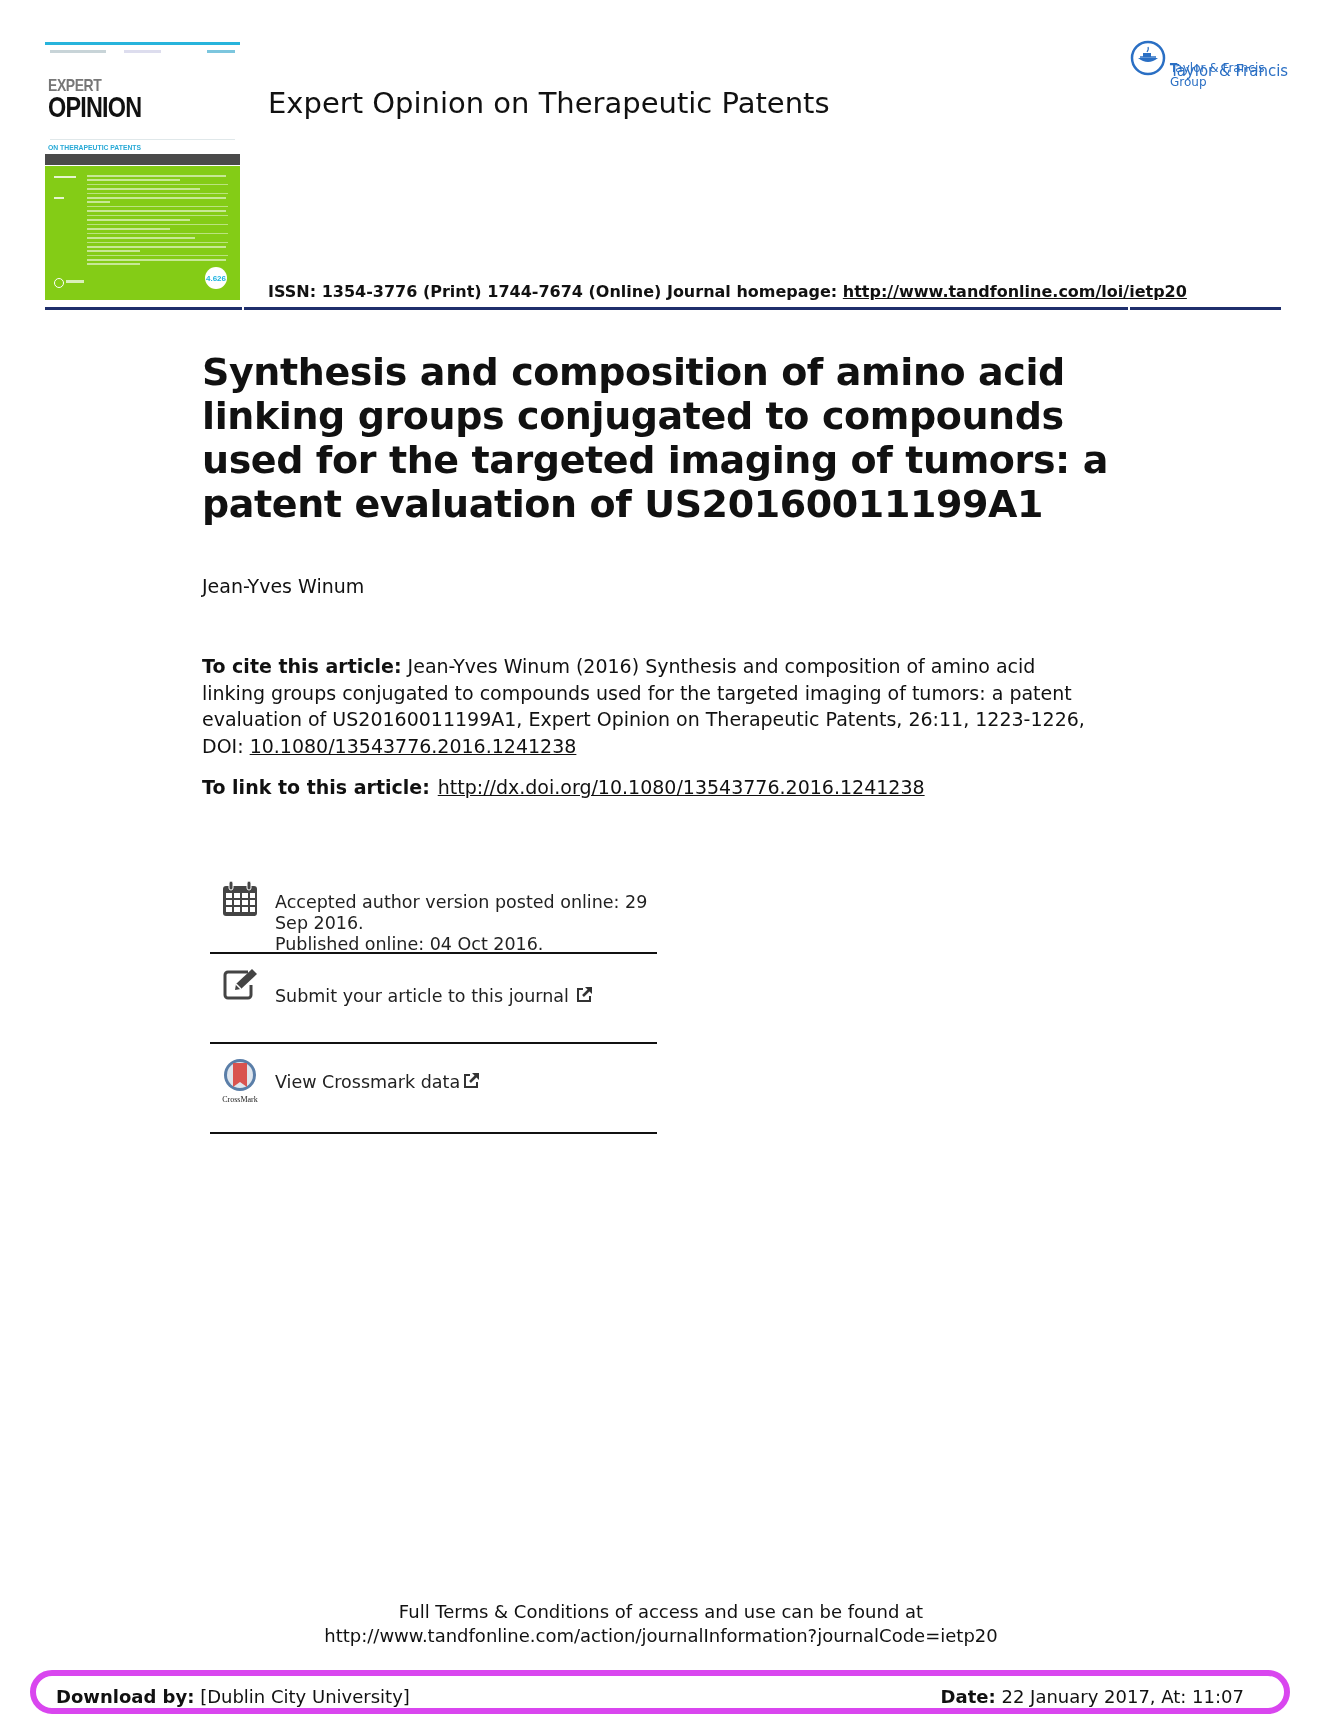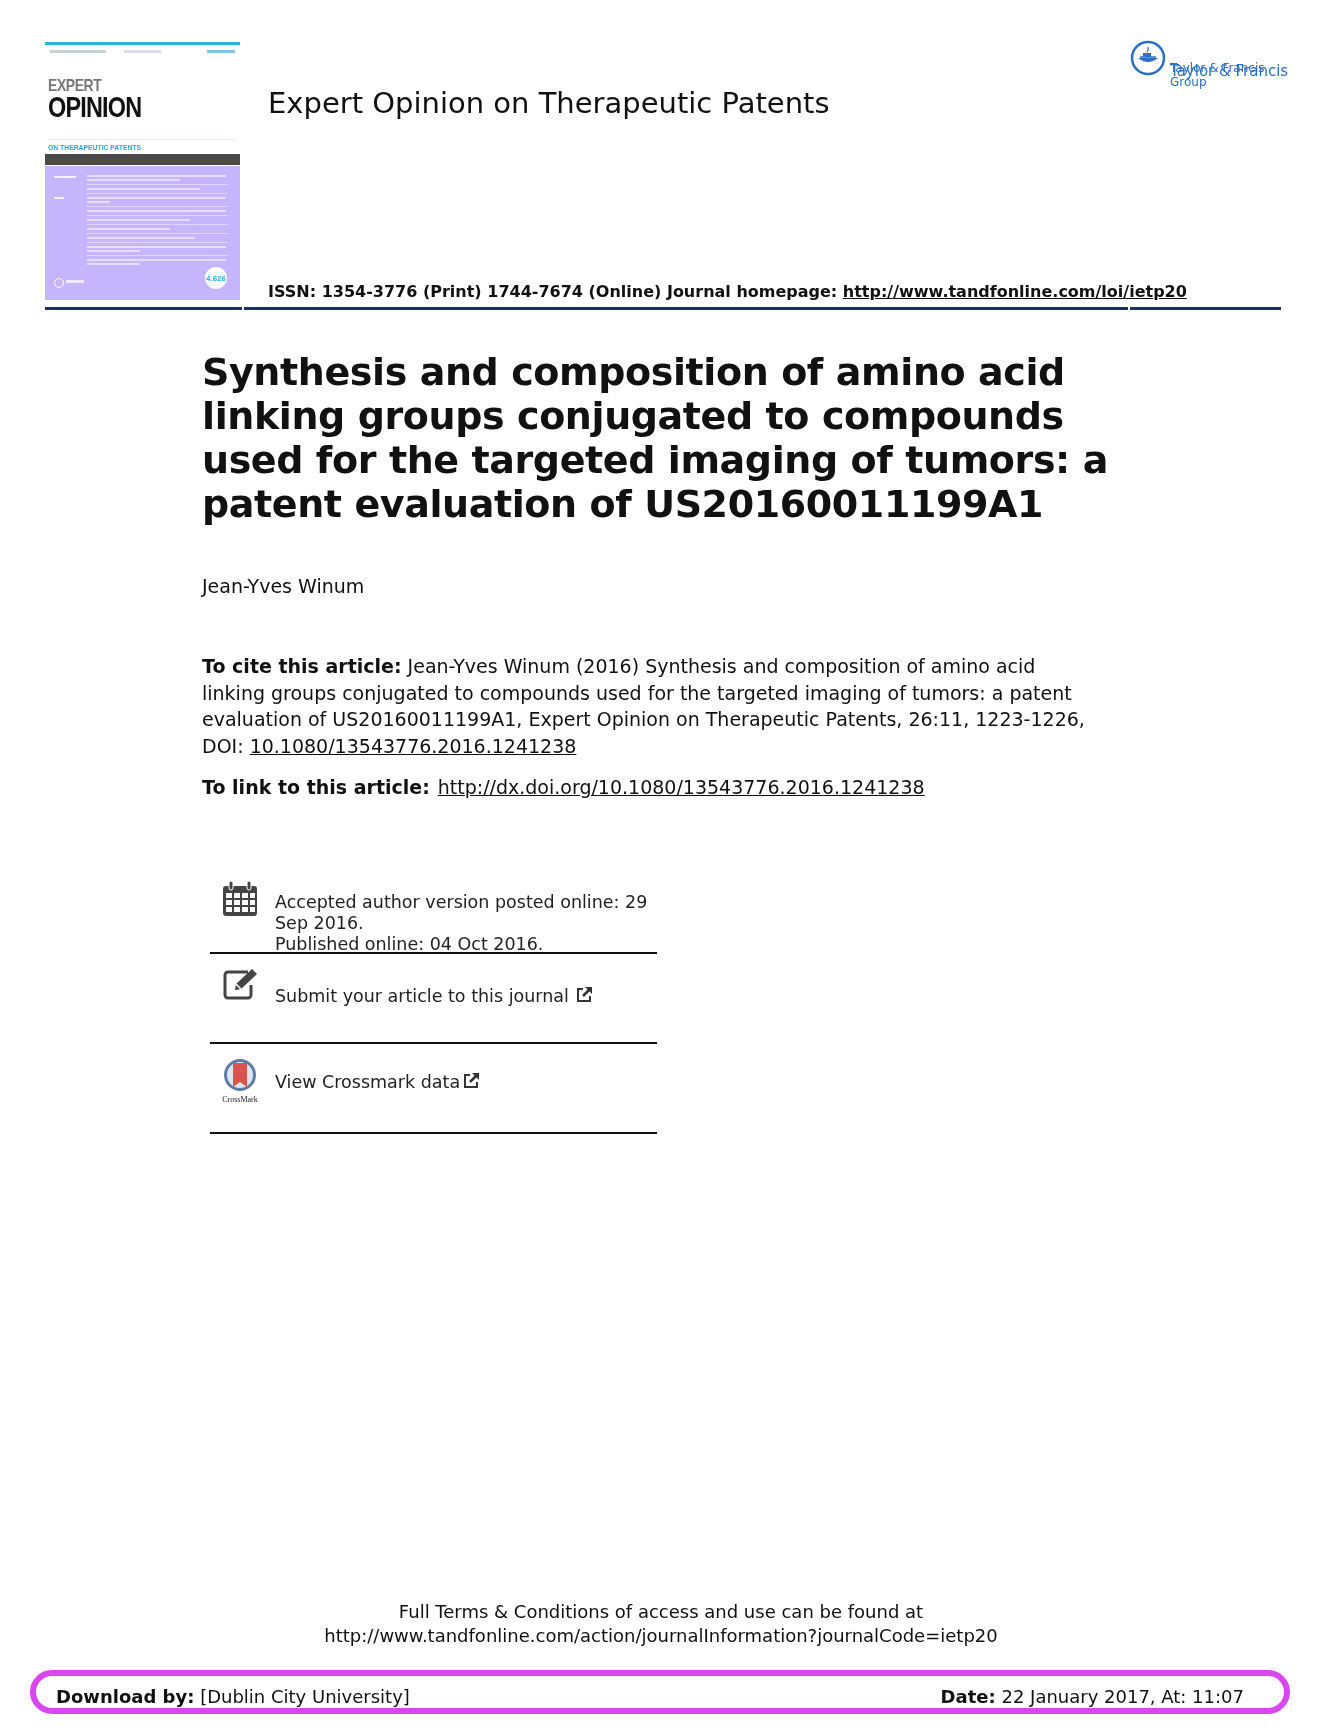--- a/index.html
+++ b/index.html
@@ -12,21 +12,21 @@
   .cover .topline { position: absolute; left: 0; top: 0; width: 195px; height: 3px; background: #27b4dc; }
   .cover .tinyrow { position: absolute; top: 8px; font-size: 3px; color: #9bb; left: 5px; right: 5px; height: 3px;
                     background: linear-gradient(90deg, #c8d4d8 0 30%, transparent 30% 40%, #dde 40% 60%, transparent 60% 85%, #7cc6de 85% 100%); }
   .cover .expert { position: absolute; left: 3px; top: 34px; font-family: "Liberation Sans Narrow", "Liberation Sans", sans-serif;
                    font-size: 17px; font-weight: bold; color: #777; letter-spacing: -0.5px; transform: scaleX(0.82); transform-origin: left; }
   .cover .opinion { position: absolute; left: 3px; top: 48px; font-family: "Liberation Sans", sans-serif;
                     font-size: 30px; font-weight: bold; color: #111; letter-spacing: -1px; transform: scaleX(0.78); transform-origin: left; }
   .cover .sep { position: absolute; left: 5px; right: 5px; top: 97px; height: 1px; background: #e0e8ea; }
   .cover .sub { position: absolute; left: 3px; top: 101px; font-size: 8px; font-weight: bold; color: #27a9d6; transform: scaleX(0.85); transform-origin: left; }
   .cover .darkbar { position: absolute; left: 0; top: 112px; width: 195px; height: 11px; background: #4a4a4a; }
-  .cover .bluebox { position: absolute; left: 0; top: 124px; width: 195px; height: 134px; background: #c4b5fd; }
+  .cover .bluebox { position: absolute; left: 0; top: 124px; width: 195px; height: 134px; background: #84cc16; }
   .cover .bluebox .ln { position: absolute; left: 42px; right: 12px; height: 1px; background: rgba(255,255,255,0.45); }
   .cover .bluebox .txt { position: absolute; left: 42px; right: 14px; height: 2px; background: rgba(255,255,255,0.55); }
   .cover .bluebox .lbl { position: absolute; left: 9px; width: 22px; height: 2px; background: rgba(255,255,255,0.8); }
   .cover .badge { position: absolute; left: 160px; top: 101px; width: 22px; height: 22px; border-radius: 50%; background: #fff;
                   color: #1eb3e0; font-size: 8px; font-weight: bold; text-align: center; line-height: 24px; }
   .cover .pubmark { position: absolute; left: 9px; top: 112px; width: 8px; height: 8px; border-radius: 50%; border: 1px solid #fff; }
   .cover .pubtxt { position: absolute; left: 21px; top: 114px; width: 18px; height: 3px; background: rgba(255,255,255,0.7); }
 
   .journal-title { left: 268px; top: 86px; font-family: "DejaVu Sans", sans-serif; font-size: 29px; color: #111; font-weight: normal; text-align: center; }
 

